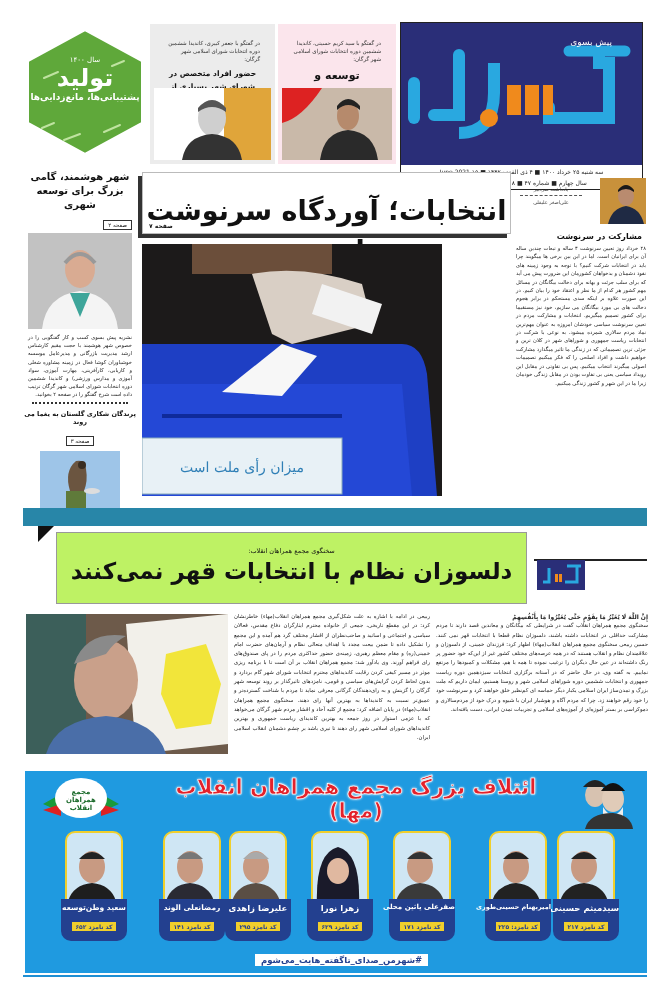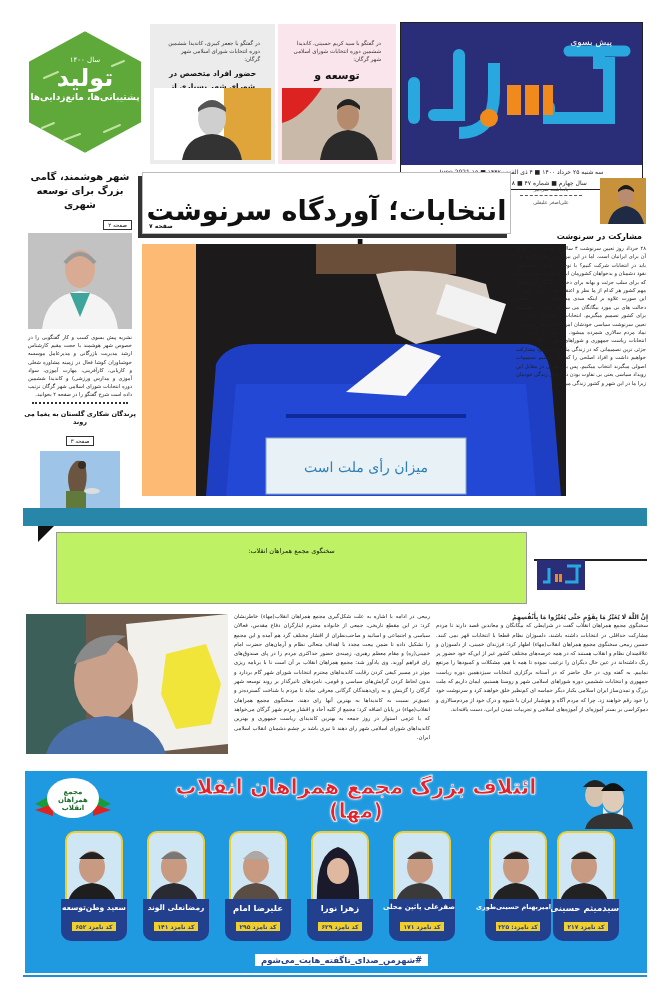--- a/index.html
+++ b/index.html
@@ -14,21 +14,21 @@
 .teaser1{left:278px;width:118px;background:#fbe5ec}
 .teaser2{left:150px;width:125px;background:#ececec}
 .teaser h3{font-size:11px;line-height:17px;font-weight:bold;color:#111;text-align:center;margin:4px 0 1px}
 .teaser2 h3{font-size:7.5px;line-height:13px}
 .teaser .page{font-size:6px;font-weight:bold;color:#111;text-align:left}
 .photo{position:absolute;left:4px;right:4px;bottom:4px;height:72px;overflow:hidden}
 .hex{left:24px;top:28px;width:122px;height:128px}
 .main-head{left:142px;top:172px;width:369px;height:62px;background:#fff;border:1px solid #bbb;box-shadow:-4px 4px 0 #333}
 .main-head h1{font-size:27px;font-weight:bold;text-align:center;line-height:40px;margin-top:18px;letter-spacing:-0.5px}
 .main-head .page{position:absolute;left:6px;bottom:4px;font-size:6px;font-weight:bold}
-.main-photo{left:142px;top:244px;width:424px;height:252px;overflow:hidden;background:#fdba74}
+.main-photo{left:142px;top:244px;width:300px;height:252px;overflow:hidden;background:#fdba74}
 .editorial{left:516px;top:178px;width:130px;height:320px}
 .editorial .author{position:absolute;left:0;top:8px;width:70px;font-size:5px;color:#444;text-align:center}
 .editorial .author .dash{border-top:1px dashed #555;margin:3px 4px}
 .editorial .ph{position:absolute;right:0;top:0;width:46px;height:46px;overflow:hidden;background:#c8913b}
 .editorial h4{position:absolute;right:4px;top:54px;font-size:8px;font-weight:bold}
 .editorial .body{position:absolute;right:0;top:66px;width:130px;font-size:5.2px;line-height:8.4px;text-align:justify;color:#222}
 .leftcol{left:24px;top:170px;width:112px;height:330px}
 .leftcol h3{font-size:10px;line-height:14px;font-weight:bold;text-align:center}
 .pagebox{display:inline-block;border:1px solid #333;font-size:5.5px;padding:1px 4px;margin:3px 4px}
 .leftcol .docphoto{width:104px;height:96px;background:#bdbdbd;margin:0 4px;overflow:hidden;position:relative}
@@ -43,21 +43,21 @@
 .sec-head h2{font-size:23px;font-weight:bold;text-align:center;line-height:32px}
 .mini-logo{left:537px;top:560px;width:48px;height:30px;background:#2a2e78;overflow:hidden}
 .rule{left:534px;top:559px;width:113px;border-top:2px solid #222}
 .col{top:612px;font-size:5.4px;line-height:9.3px;text-align:justify;color:#222}
 .col1{left:436px;width:212px}
 .col2{left:234px;width:196px}
 .col1 .verse{font-weight:bold;font-size:6px}
 .leader-photo{left:26px;top:614px;width:202px;height:140px;overflow:hidden;background:#b8a88a}
 .banner{left:25px;top:771px;width:622px;height:202px;background:#1f9ae0}
 .banner h2{position:absolute;left:130px;right:90px;top:4px;text-align:center;font-size:21px;font-weight:bold;color:#e3222b;-webkit-text-stroke:0.6px #fff;text-shadow:0 0 2px #fff,0 0 3px #fff}
-.badge{position:absolute;left:8px;top:3px;width:80px;height:48px}
+.badge{position:absolute;left:16px;top:3px;width:80px;height:48px}
 .leaders{position:absolute;right:12px;top:2px;width:70px;height:56px}
 .cards{position:absolute;left:34px;top:60px;width:560px;height:120px}
 .card{position:absolute;top:0;width:66px;height:112px}
 .card .frame{position:absolute;left:4px;top:0;width:58px;height:72px;border:2px solid #f0cf2c;border-radius:10px 10px 0 0;background:#cfe6f4;overflow:hidden}
 .card .nameplate{position:absolute;left:0;top:68px;width:66px;height:42px;background:#23408f;border-radius:0 0 10px 10px}
 .card .name{position:absolute;left:0;width:66px;top:72px;text-align:center;color:#fff;font-weight:bold;font-size:8.5px;white-space:nowrap}
 .card .code{position:absolute;left:11px;width:44px;top:91px;background:#f0cf2c;color:#23408f;font-size:6px;font-weight:bold;text-align:center;height:9px;line-height:9px}
 .hashtag{position:absolute;left:230px;top:183px;background:#fff;color:#23408f;font-size:8.5px;font-weight:bold;padding:1px 6px}
 .bottom-line{left:23px;top:975px;width:624px;height:2px;background:#1f8fd3}
 </style>
@@ -205,20 +205,21 @@
     <rect width="48" height="30" fill="#2a2e78"></rect>
     <path d="M40 6 L40 22 L28 22" stroke="#29a8e0" stroke-width="3" fill="none"></path>
     <path d="M30 6 L44 6" stroke="#29a8e0" stroke-width="3"></path>
     <path d="M12 8 L12 22 L6 22" stroke="#29a8e0" stroke-width="3" fill="none"></path>
     <rect x="18" y="14" width="3" height="8" fill="#f08a1c"></rect>
       <rect x="22" y="14" width="3" height="8" fill="#f08a1c"></rect>
   </svg>
 </div>
 <div class="abs sec-head">
   <div class="kicker">سخنگوی مجمع همراهان انقلاب:</div>
+  <h2>دلسوزان نظام با انتخابات قهر نمی‌کنند</h2>
 </div>
 
 <div class="abs col col1">
   <div class="verse">إِنَّ اللَّهَ لَا يُغَيِّرُ مَا بِقَوْمٍ حَتَّى يُغَيِّرُوا مَا بِأَنْفُسِهِمْ</div>
   <div>سخنگوی مجمع همراهان انقلاب گفت در شرایطی که بیگانگان و معاندین قصد دارند تا مردم مشارکت حداقلی در انتخابات داشته باشند، دلسوزان نظام قطعا با انتخابات قهر نمی کنند. حسین ربیعی سخنگوی مجمع همراهان انقلاب(مهاء) اظهار کرد: فرزندان خمینی، از دلسوزان و علاقمندان نظام و انقلاب هستند که در همه عرصه‌های مختلف کشور غیر از این‌که خود حضور پر رنگ داشته‌اند در عین حال دیگران را ترغیب نموده تا همه با هم، مشکلات و کمبودها را مرتفع نماییم. به گفته وی، در حال حاضر که در آستانه برگزاری انتخابات سیزدهمین دوره ریاست جمهوری و انتخابات ششمین دوره شوراهای اسلامی شهر و روستا هستیم، ایمان داریم که ملت بزرگ و تمدن‌ساز ایران اسلامی یکبار دیگر حماسه ای کم‌نظیر خلق خواهند کرد و سرنوشت خود را خود رقم خواهند زد. چرا که مردم آگاه و هوشیار ایران با شیوه و درک خود از مردم‌سالاری و دموکراسی بر بستر آموزه‌ای از آموزه‌های اسلامی و تجربیات تمدن ایرانی، دست یافته‌اند.</div>
 </div>
 <div class="abs col col2">
   <div>ربیعی در ادامه با اشاره به علت شکل‌گیری مجمع همراهان انقلاب(مهاء) خاطرنشان کرد: در این مقطع تاریخی، جمعی از خانواده محترم ایثارگران دفاع مقدس، فعالان سیاسی و اجتماعی و اساتید و صاحب‌نظران از اقشار مختلف گرد هم آمده و این مجمع را تشکیل داده تا ضمن بیعت مجدد با اهداف متعالی نظام و آرمان‌های حضرت امام خمینی(ره) و مقام معظم رهبری، زمینه‌ی حضور حداکثری مردم را در پای صندوق‌های رای فراهم آورند. وی یادآور شد: مجمع همراهان انقلاب بر آن است تا با برنامه ریزی موثر در مسیر کیفی کردن رقابت کاندیداهای محترم انتخابات شورای شهر گام بردارد و بدون لحاظ کردن گرایش‌های سیاسی و قومی، نامزدهای تاثیرگذار بر روند توسعه شهر گرگان را گزینش و به رای‌دهندگان گرگانی معرفی نماید تا مردم با شناخت گسترده‌تر و عمیق‌تر نسبت به کاندیداها به بهترین آنها رای دهند. سخنگوی مجمع همراهان انقلاب(مهاء) در پایان اضافه کرد: مجمع از کلیه آحاد و اقشار مردم شهر گرگان می‌خواهد که با عزمی استوار در روز جمعه به بهترین کاندیدای ریاست جمهوری و بهترین کاندیداهای شورای اسلامی شهر رای دهند تا تیری باشد بر چشم دشمنان انقلاب اسلامی ایران.</div>
 </div>
 <div class="abs leader-photo">
@@ -295,24 +296,24 @@
       <div class="name">زهرا نورا</div>
       <div class="code">کد نامزد ۶۲۹</div>
     </div>
     <div class="card" style="right:328px">
       <div class="frame"><svg width="58" height="72">
             <ellipse cx="29" cy="34" rx="13" ry="16" fill="#c89a82"></ellipse>
             <path d="M16 26 Q29 12 42 26Z" fill="#aaa"></path>
             <path d="M4 72 Q8 52 29 50 Q50 52 54 72Z" fill="#5a4e44"></path>
           </svg></div>
       <div class="nameplate"></div>
-      <div class="name">علیرضا امام</div>
+      <div class="name">علیرضا زاهدی</div>
       <div class="code">کد نامزد ۲۹۵</div>
     </div>
-    <div class="card" style="right:410px">
+    <div class="card" style="right:394px">
       <div class="frame"><svg width="58" height="72">
             <ellipse cx="29" cy="34" rx="13" ry="16" fill="#c89a82"></ellipse>
             <path d="M16 26 Q29 12 42 26Z" fill="#777"></path>
             <path d="M4 72 Q8 52 29 50 Q50 52 54 72Z" fill="#2a2a33"></path>
           </svg></div>
       <div class="nameplate"></div>
       <div class="name" style="font-size:7.5px">رمضانعلی الوند</div>
       <div class="code">کد نامزد ۱۴۱</div>
     </div>
     <div class="card" style="right:492px">

